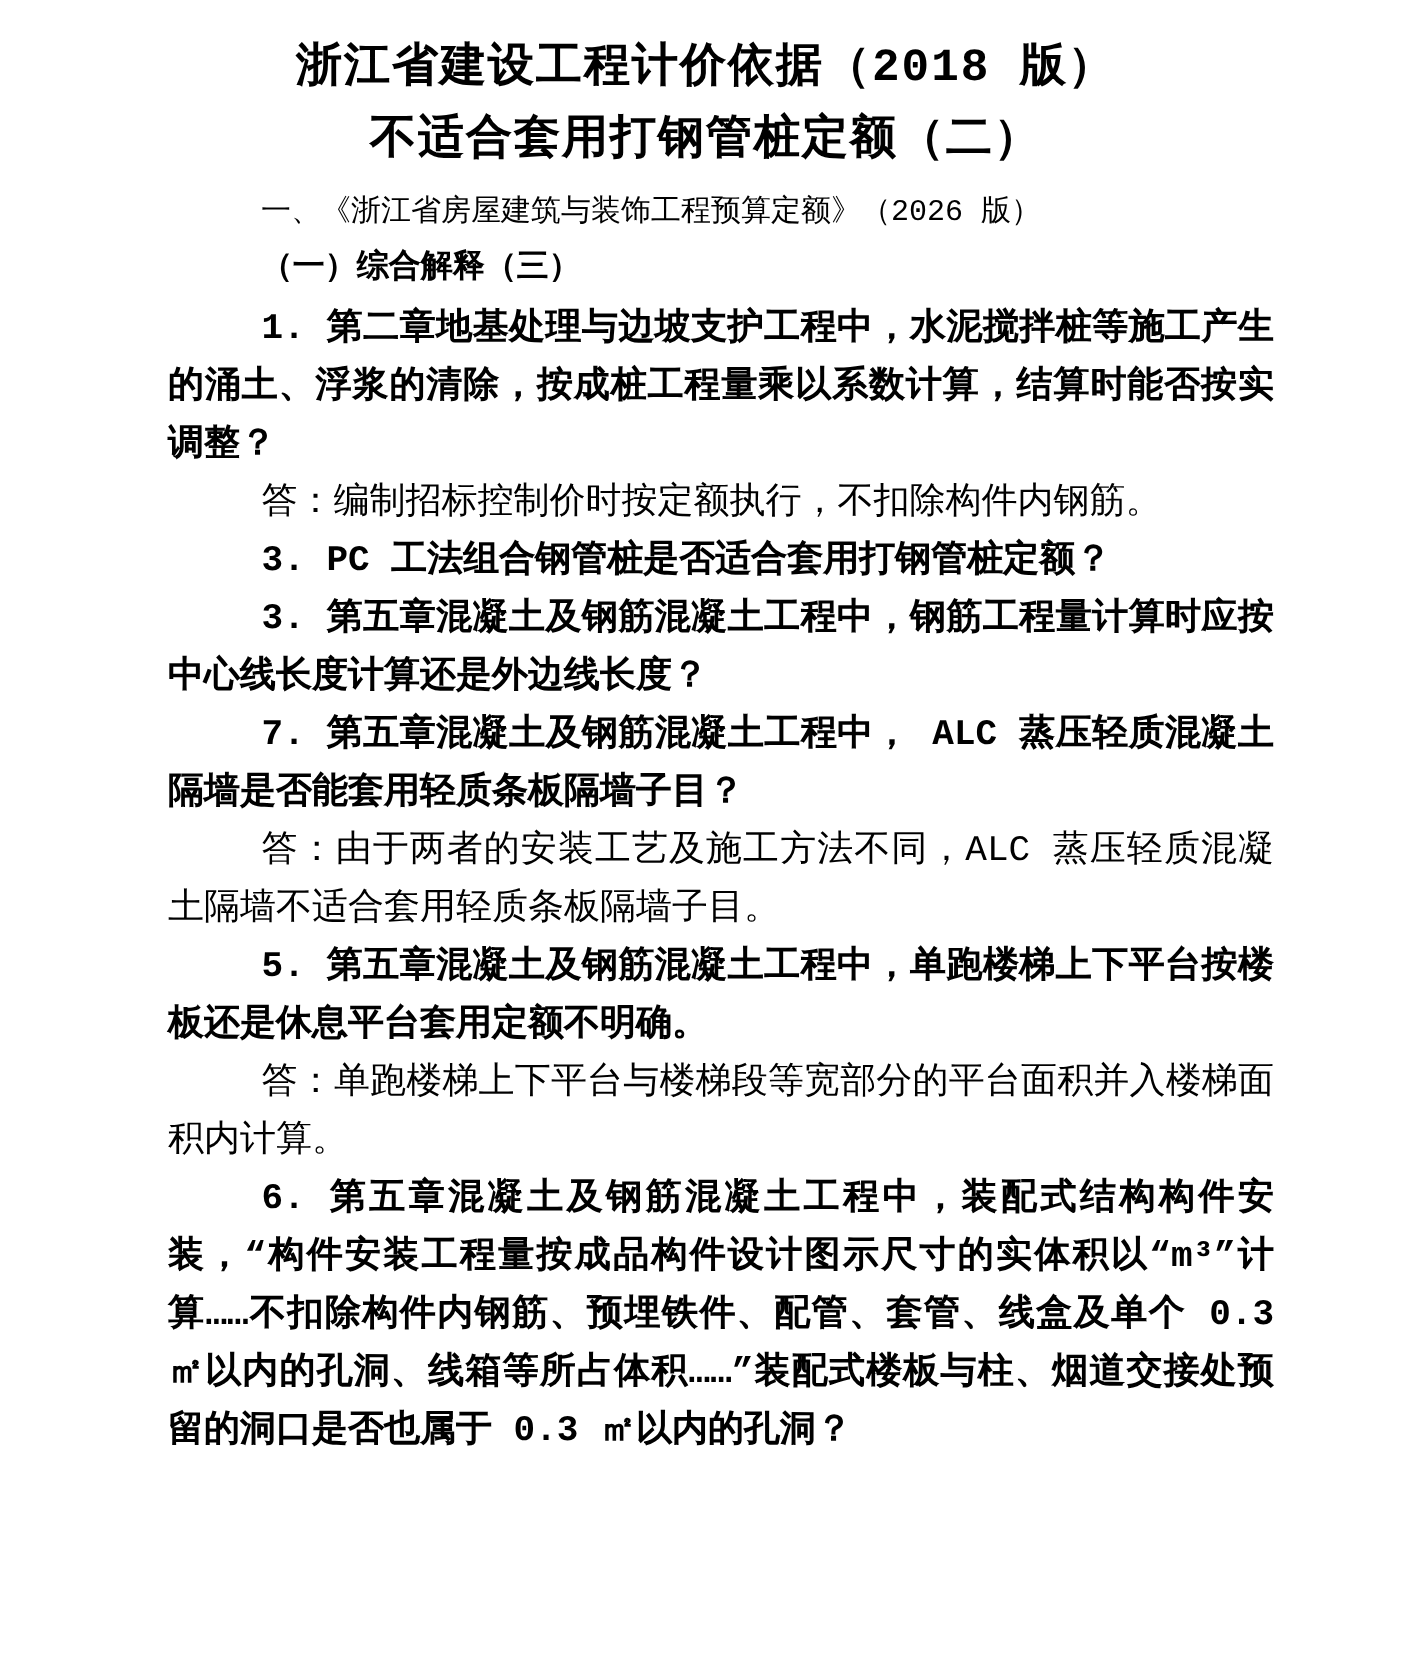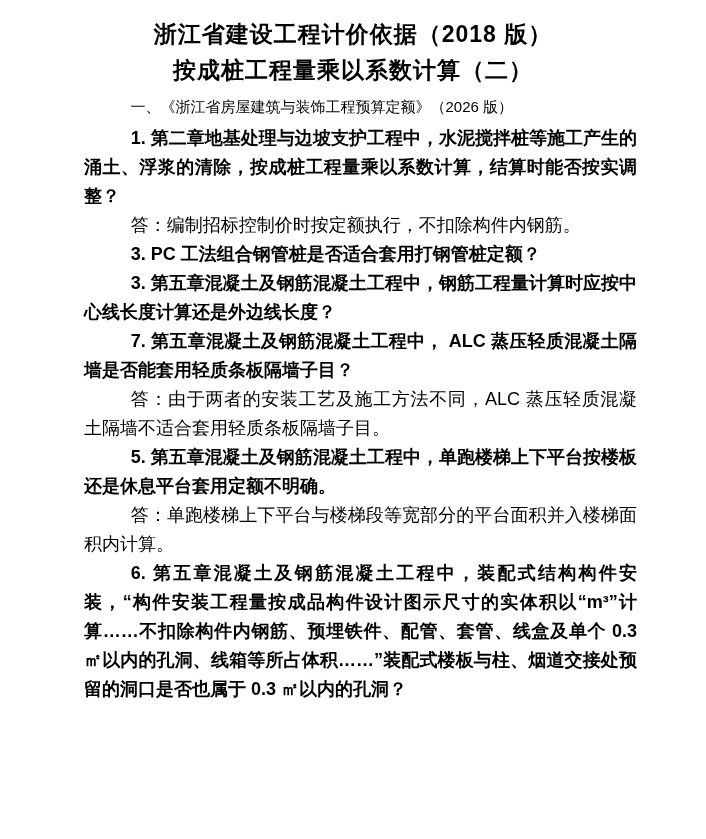--- a/index.html
+++ b/index.html
@@ -1,21 +1,21 @@
 <!DOCTYPE html>
 <html><head>
 <meta charset="utf-8">
 <style>
   html, body { margin: 0; padding: 0; background: #e8e8e8; }
   .page {
     width: 706px;
     height: 839px;
     background: #ffffff;
     color: #000000;
-    font-family: Liberation Sans, sans-serif;
+    font-family: Liberation Mono, monospace;
     overflow: hidden;
     position: relative;
     box-sizing: border-box;
   }
   .titles {
     padding-top: 16px;
     text-align: center;
   }
   .titles h1 {
     margin: 0;
@@ -54,24 +54,25 @@
   }
   .body-block p.q { font-weight: bold; }
   .body-block p.a { font-weight: normal; }
 </style>
 </head>
 <body>
 
 <div class="page">
   <div class="titles">
     <h1>浙江省建设工程计价依据（2018 版）</h1>
-    <h1>按成桩工程量乘以系数计算（二）</h1>
+    <h1>不适合套用打钢管桩定额（二）</h1>
   </div>
   <div class="content">
     <p class="sec-heading">一、《浙江省房屋建筑与装饰工程预算定额》（2026 版）</p>
+    <p class="subsec-heading">（一）综合解释（三）</p>
     <div class="body-block">
       <p class="q">1. 第二章地基处理与边坡支护工程中，水泥搅拌桩等施工产生的涌土、浮浆的清除，按成桩工程量乘以系数计算，结算时能否按实调整？</p>
       <p class="a">答：编制招标控制价时按定额执行，不扣除构件内钢筋。</p>
       <p class="q">3. PC 工法组合钢管桩是否适合套用打钢管桩定额？</p>
       <p class="q">3. 第五章混凝土及钢筋混凝土工程中，钢筋工程量计算时应按中心线长度计算还是外边线长度？</p>
       <p class="q">7. 第五章混凝土及钢筋混凝土工程中， ALC 蒸压轻质混凝土隔墙是否能套用轻质条板隔墙子目？</p>
       <p class="a">答：由于两者的安装工艺及施工方法不同，ALC 蒸压轻质混凝土隔墙不适合套用轻质条板隔墙子目。</p>
       <p class="q">5. 第五章混凝土及钢筋混凝土工程中，单跑楼梯上下平台按楼板还是休息平台套用定额不明确。</p>
       <p class="a">答：单跑楼梯上下平台与楼梯段等宽部分的平台面积并入楼梯面积内计算。</p>
       <p class="q">6. 第五章混凝土及钢筋混凝土工程中，装配式结构构件安装，“构件安装工程量按成品构件设计图示尺寸的实体积以“m³”计算……不扣除构件内钢筋、预埋铁件、配管、套管、线盒及单个 0.3 ㎡以内的孔洞、线箱等所占体积……”装配式楼板与柱、烟道交接处预留的洞口是否也属于 0.3 ㎡以内的孔洞？</p>

